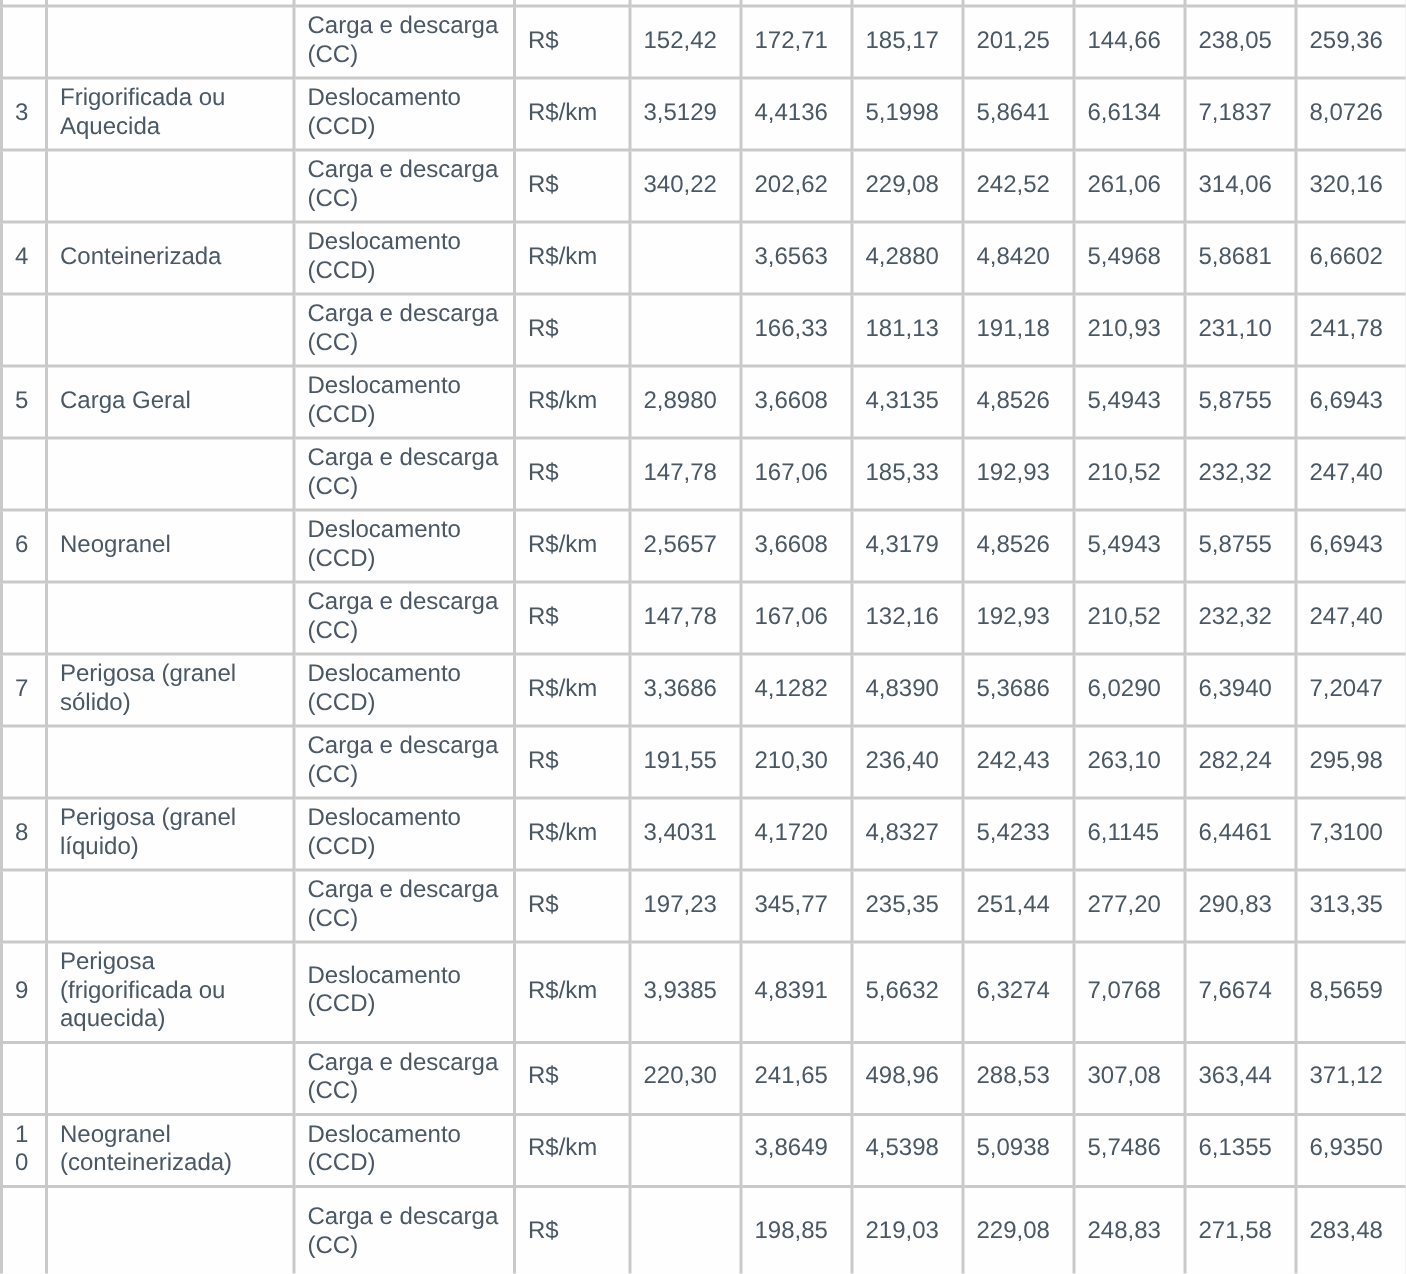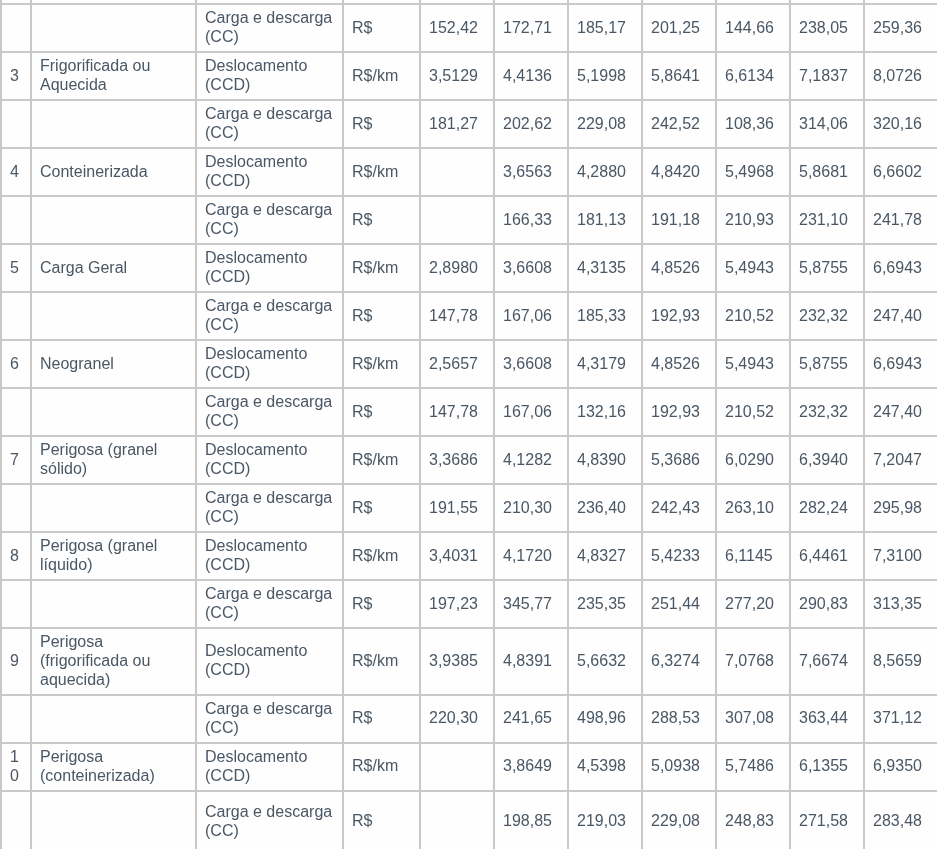--- a/index.html
+++ b/index.html
@@ -102,25 +102,25 @@
           <td class="col-val">5,8641</td>
           <td class="col-val">6,6134</td>
           <td class="col-val">7,1837</td>
           <td class="col-val">8,0726</td>
         </tr>
         <tr class="data-row">
           <td class="col-num"></td>
           <td class="col-cat"></td>
           <td class="col-op">Carga e descarga (CC)</td>
           <td class="col-unit">R$</td>
-          <td class="col-val">181,27</td>
+          <td class="col-val">340,22</td>
           <td class="col-val">202,62</td>
           <td class="col-val">229,08</td>
           <td class="col-val">242,52</td>
-          <td class="col-val">108,36</td>
+          <td class="col-val">261,06</td>
           <td class="col-val">314,06</td>
           <td class="col-val">320,16</td>
         </tr>
         <tr class="data-row">
           <td class="col-num">4</td>
           <td class="col-cat">Conteinerizada</td>
           <td class="col-op">Deslocamento (CCD)</td>
           <td class="col-unit">R$/km</td>
           <td class="col-val"></td>
           <td class="col-val">3,6563</td>
@@ -268,21 +268,21 @@
           <td class="col-val">220,30</td>
           <td class="col-val">241,65</td>
           <td class="col-val">498,96</td>
           <td class="col-val">288,53</td>
           <td class="col-val">307,08</td>
           <td class="col-val">363,44</td>
           <td class="col-val">371,12</td>
         </tr>
         <tr class="data-row">
           <td class="col-num">10</td>
-          <td class="col-cat">Perigosa (conteinerizada)</td>
+          <td class="col-cat">Neogranel (conteinerizada)</td>
           <td class="col-op">Deslocamento (CCD)</td>
           <td class="col-unit">R$/km</td>
           <td class="col-val"></td>
           <td class="col-val">3,8649</td>
           <td class="col-val">4,5398</td>
           <td class="col-val">5,0938</td>
           <td class="col-val">5,7486</td>
           <td class="col-val">6,1355</td>
           <td class="col-val">6,9350</td>
         </tr>

